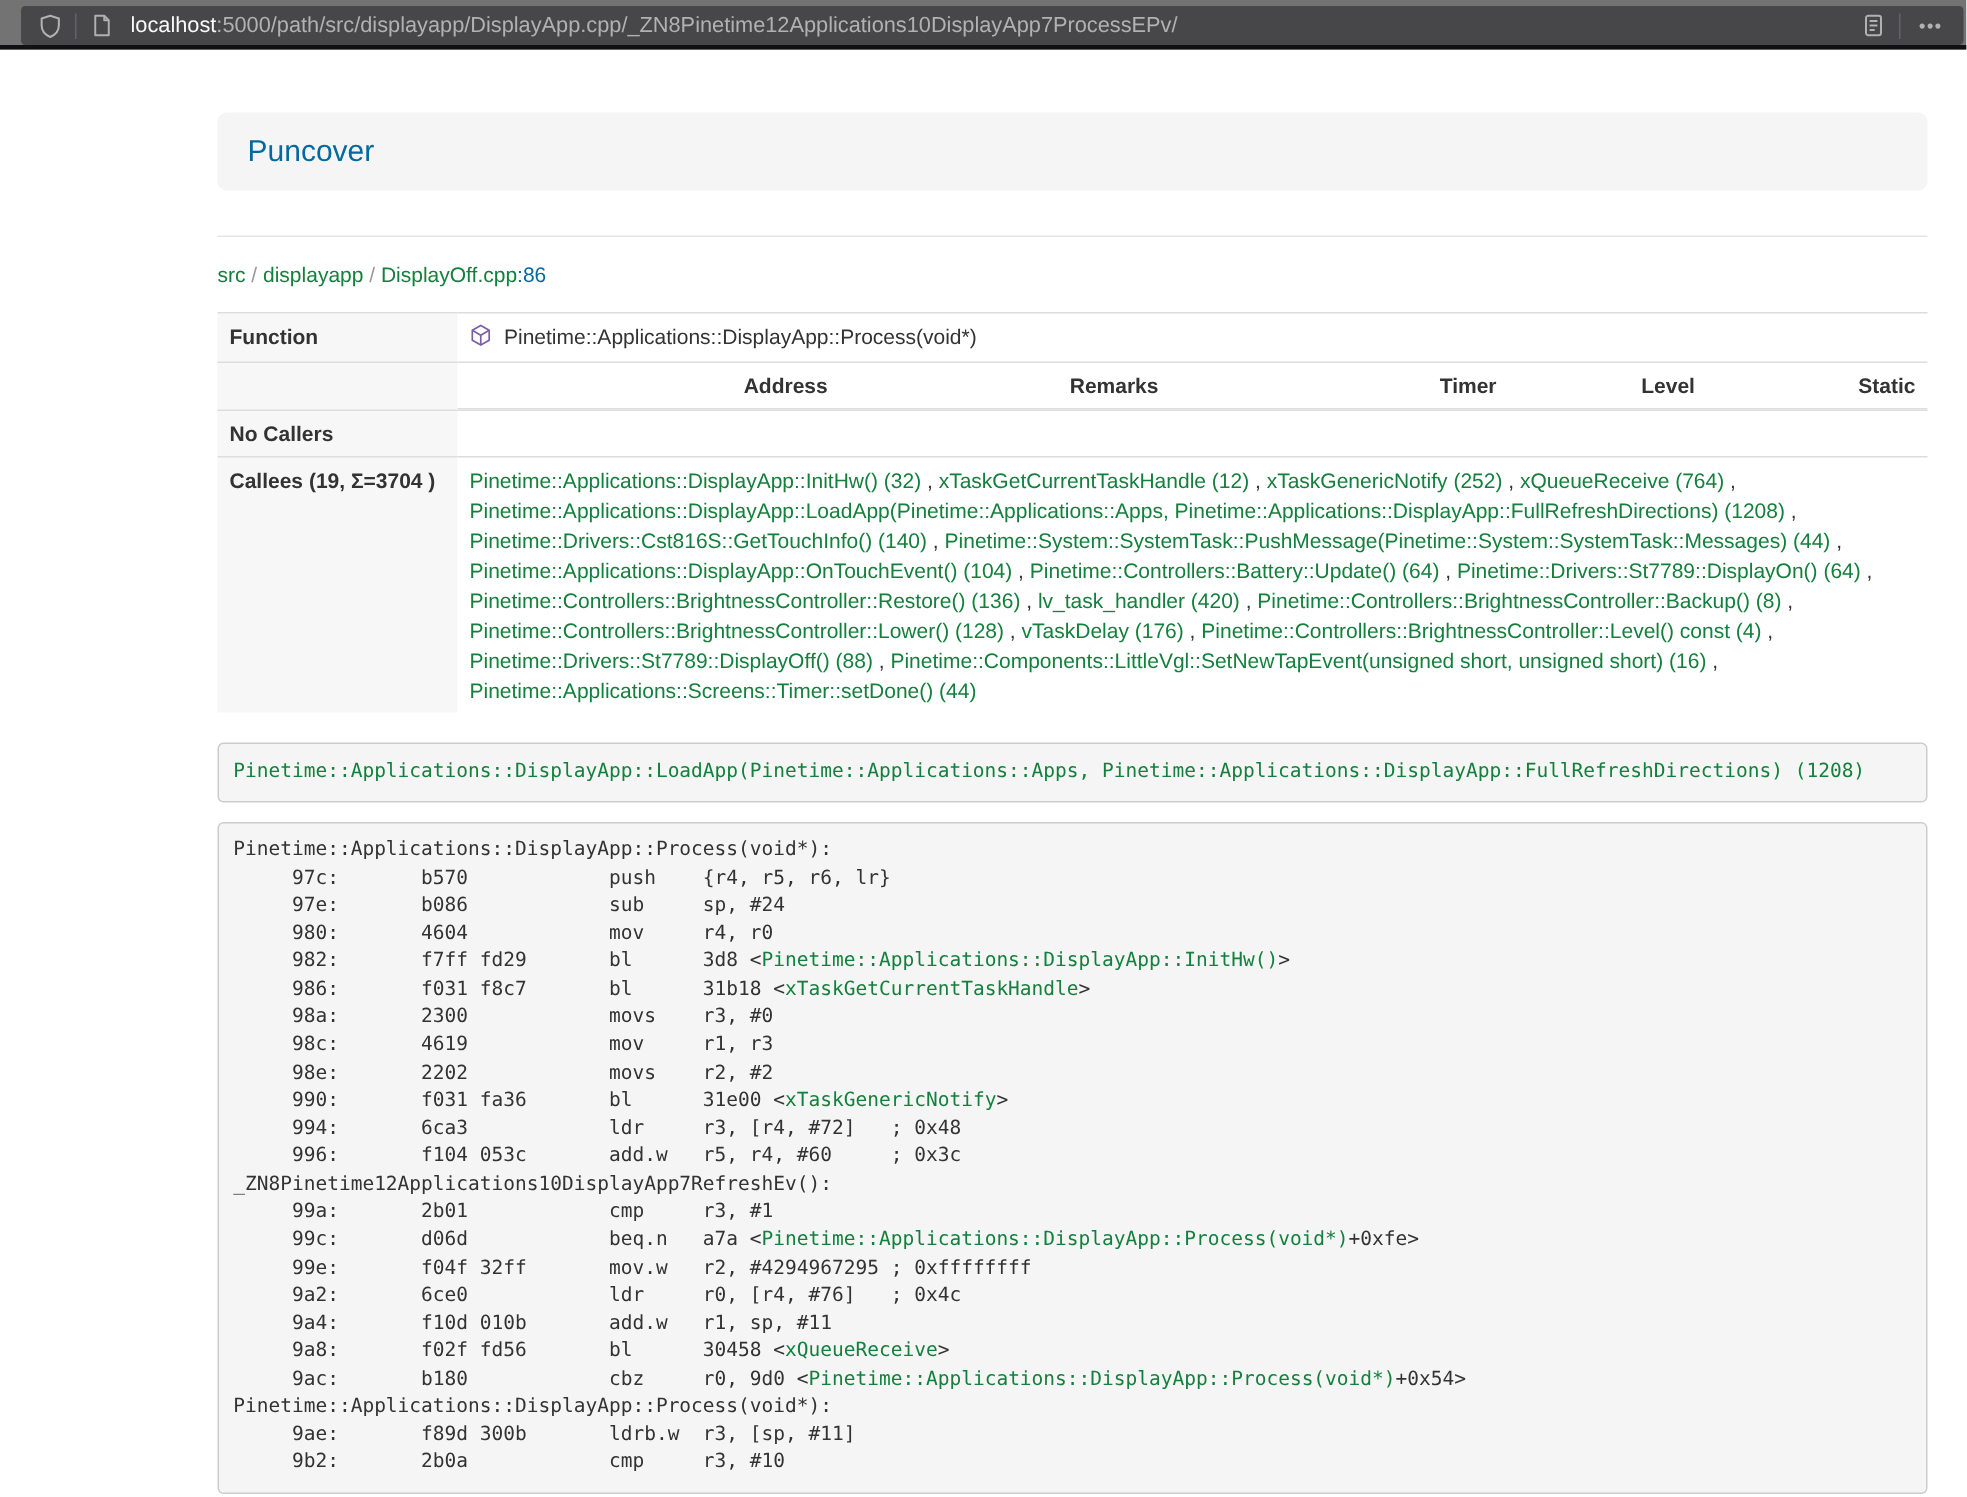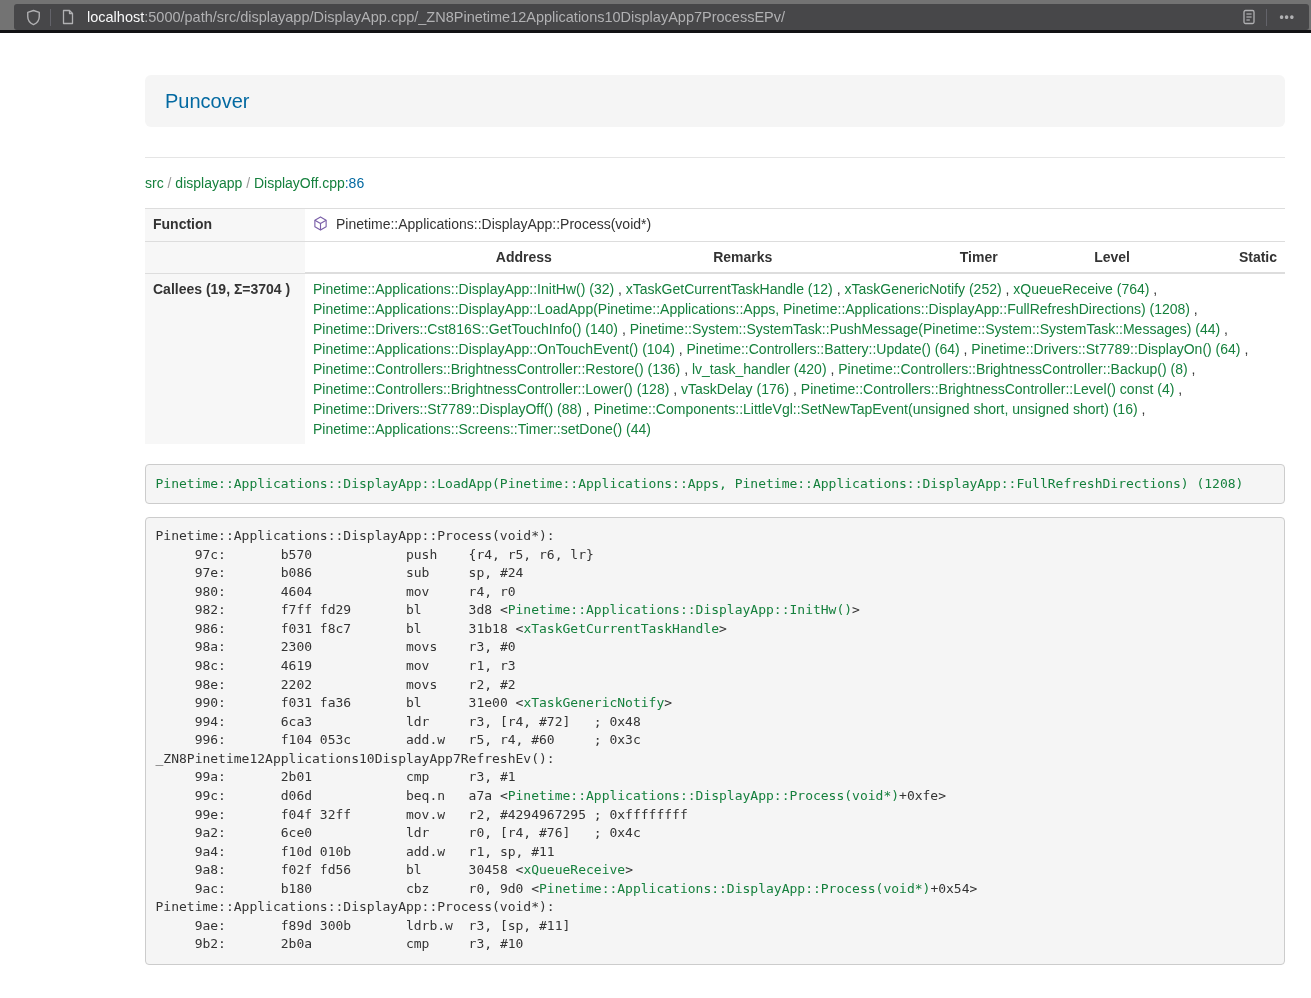--- a/index.html
+++ b/index.html
@@ -130,20 +130,24 @@
                 <th>Remarks</th>
                 <th>Timer</th>
                 <th>Level</th>
                 <th>Static</th>
               </tr>
             </tbody>
           </table>
         </td>
       </tr>
       <tr>
+        <th>No Callers</th>
+        <td></td>
+      </tr>
+      <tr>
         <th>Callees (19, Σ=3704 )</th>
         <td><a href="#">Pinetime::Applications::DisplayApp::InitHw() (32)</a><span> , </span><a href="#">xTaskGetCurrentTaskHandle (12)</a><span> , </span><a href="#">xTaskGenericNotify (252)</a><span> , </span><a href="#">xQueueReceive (764)</a><span> , </span><a href="#">Pinetime::Applications::DisplayApp::LoadApp(Pinetime::Applications::Apps, Pinetime::Applications::DisplayApp::FullRefreshDirections) (1208)</a><span> , </span><a href="#">Pinetime::Drivers::Cst816S::GetTouchInfo() (140)</a><span> , </span><a href="#">Pinetime::System::SystemTask::PushMessage(Pinetime::System::SystemTask::Messages) (44)</a><span> , </span><a href="#">Pinetime::Applications::DisplayApp::OnTouchEvent() (104)</a><span> , </span><a href="#">Pinetime::Controllers::Battery::Update() (64)</a><span> , </span><a href="#">Pinetime::Drivers::St7789::DisplayOn() (64)</a><span> , </span><a href="#">Pinetime::Controllers::BrightnessController::Restore() (136)</a><span> , </span><a href="#">lv_task_handler (420)</a><span> , </span><a href="#">Pinetime::Controllers::BrightnessController::Backup() (8)</a><span> , </span><a href="#">Pinetime::Controllers::BrightnessController::Lower() (128)</a><span> , </span><a href="#">vTaskDelay (176)</a><span> , </span><a href="#">Pinetime::Controllers::BrightnessController::Level() const (4)</a><span> , </span><a href="#">Pinetime::Drivers::St7789::DisplayOff() (88)</a><span> , </span><a href="#">Pinetime::Components::LittleVgl::SetNewTapEvent(unsigned short, unsigned short) (16)</a><span> , </span><a href="#">Pinetime::Applications::Screens::Timer::setDone() (44)</a></td>
       </tr>
     </tbody>
   </table>
 
   <pre class="pre-load"><a href="#">Pinetime::Applications::DisplayApp::LoadApp(Pinetime::Applications::Apps, Pinetime::Applications::DisplayApp::FullRefreshDirections) (1208)</a></pre>
 
   <pre class="pre-asm">Pinetime::Applications::DisplayApp::Process(void*):
      97c:	b570      	push	{r4, r5, r6, lr}

